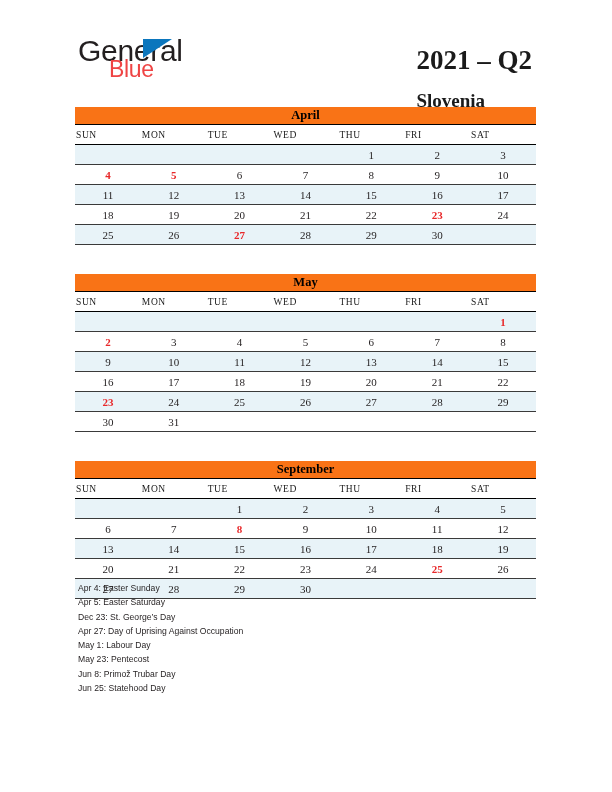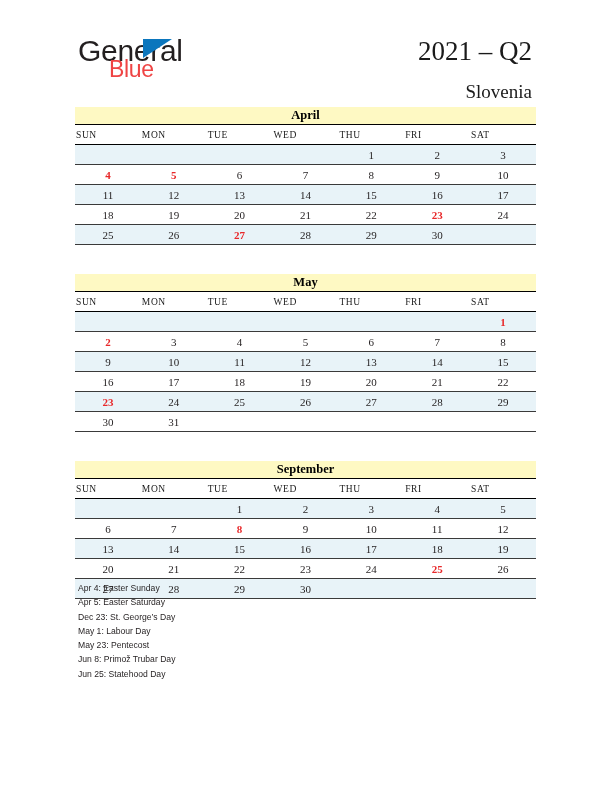--- a/index.html
+++ b/index.html
@@ -54,22 +54,23 @@
     left: 31px;
     top: 22px;
     font-family: "Liberation Sans", sans-serif;
     font-size: 23px;
     letter-spacing: -0.3px;
     color: #ef4444;
   }
   .title-block {
     position: absolute;
     right: 80px;
-    top: 3px;
-    text-align: right;
+    top: 12px;
+    text-align: left;
+    font-weight: bold;
   }
   .title-main {
     font-family: "Liberation Serif", serif;
     font-size: 27px;
     color: #1a1a1a;
     line-height: 32px;
     white-space: nowrap;
   }
   .title-sub {
     font-family: "Liberation Serif", serif;
@@ -87,21 +88,21 @@
     top: 107px;
     width: 461px;
   }
   .month-block {
     width: 461px;
     margin-bottom: 29px;
   }
   .month-block:last-child { margin-bottom: 0; }
 
   .month-title {
-    background: #fef9c3;
+    background: #f97316;
     text-align: center;
     font-family: "Liberation Serif", serif;
     font-weight: bold;
     font-size: 12.5px;
     color: #000000;
     height: 17px;
     line-height: 17px;
     border-bottom: 1.3px solid #000000;
   }
   table.cal {
@@ -361,17 +362,18 @@
           </tr>
         </tbody>
       </table>
     </div>
   </div>
 
 <div class="legend" id="legend-container">
     <div class="legend-item">Apr 4: Easter Sunday</div>
     <div class="legend-item">Apr 5: Easter Saturday</div>
     <div class="legend-item">Dec 23: St. George’s Day</div>
+    <div class="legend-item">Apr 27: Day of Uprising Against Occupation</div>
     <div class="legend-item">May 1: Labour Day</div>
     <div class="legend-item">May 23: Pentecost</div>
     <div class="legend-item">Jun 8: Primož Trubar Day</div>
     <div class="legend-item">Jun 25: Statehood Day</div>
   </div>
 
 </body></html>

